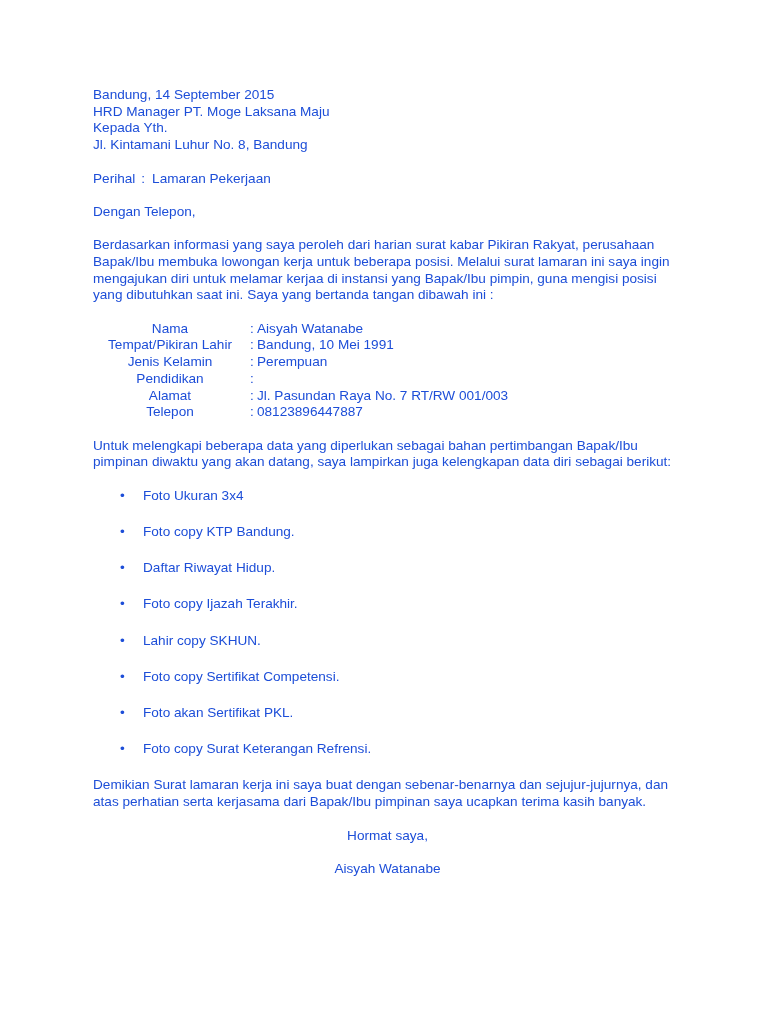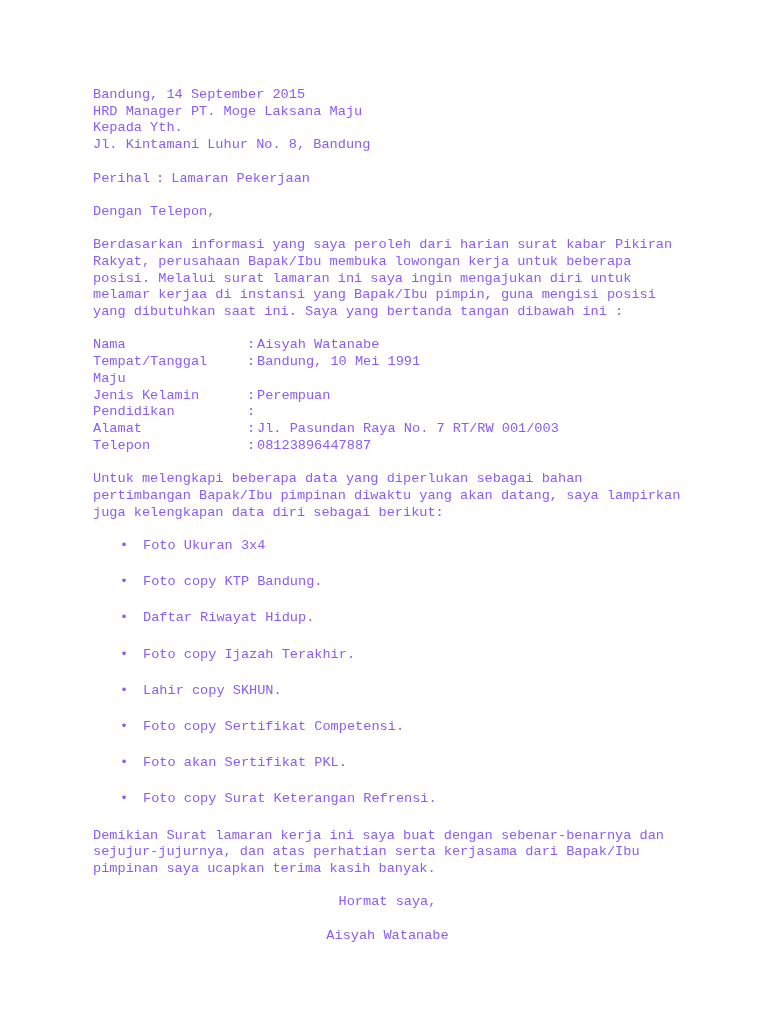--- a/index.html
+++ b/index.html
@@ -11,32 +11,32 @@
     width: 768px;
     height: 1024px;
     overflow: hidden;
   }
   .page {
     box-sizing: border-box;
     width: 768px;
     height: 1024px;
     background: #ffffff;
     padding: 87px 86px 40px 93px;
-    font-family: Liberation Mono, monospace;
+    font-family: Liberation Sans, sans-serif;
     font-size: 13.6px;
     line-height: 16.7px;
-    color: #8b5cf6;
+    color: #1d4ed8;
   }
   .block,
   .page p {
     margin: 0 0 16.7px 0;
   }
   .head-line { white-space: nowrap; }
   .subject .sep { margin: 0 7px 0 6px; }
-  .data-table .row { display: flex; }
+  .data-table .row { display: flex; text-align: center; }
   .data-table .dl { width: 154px; flex: none; }
   .data-table .ds { width: 10px; flex: none; }
   ul.attachments {
     list-style: none;
     margin: 3px 0 0 0;
     padding: 0 0 0 27px;
   }
   ul.attachments li {
     display: flex;
     margin: 0 0 19.5px 0;
@@ -71,21 +71,21 @@
 
   <p>Berdasarkan informasi yang saya peroleh dari harian surat kabar Pikiran Rakyat, perusahaan Bapak/Ibu membuka lowongan kerja untuk beberapa posisi. Melalui surat lamaran ini saya ingin mengajukan diri untuk melamar kerjaa di instansi yang Bapak/Ibu pimpin, guna mengisi posisi yang dibutuhkan saat ini. Saya yang bertanda tangan dibawah ini :</p>
 
   <div class="block data-table">
     <div class="row">
       <span class="dl">Nama</span>
       <span class="ds">:</span>
       <span class="dv">Aisyah Watanabe</span>
     </div>
     <div class="row">
-      <span class="dl">Tempat/Tanggal Maju</span>
+      <span class="dl">Tempat/Pikiran Lahir</span>
       <span class="ds">:</span>
       <span class="dv">Bandung, 10 Mei 1991</span>
     </div>
     <div class="row">
       <span class="dl">Jenis Kelamin</span>
       <span class="ds">:</span>
       <span class="dv">Perempuan</span>
     </div>
     <div class="row">
       <span class="dl">Pendidikan</span>

